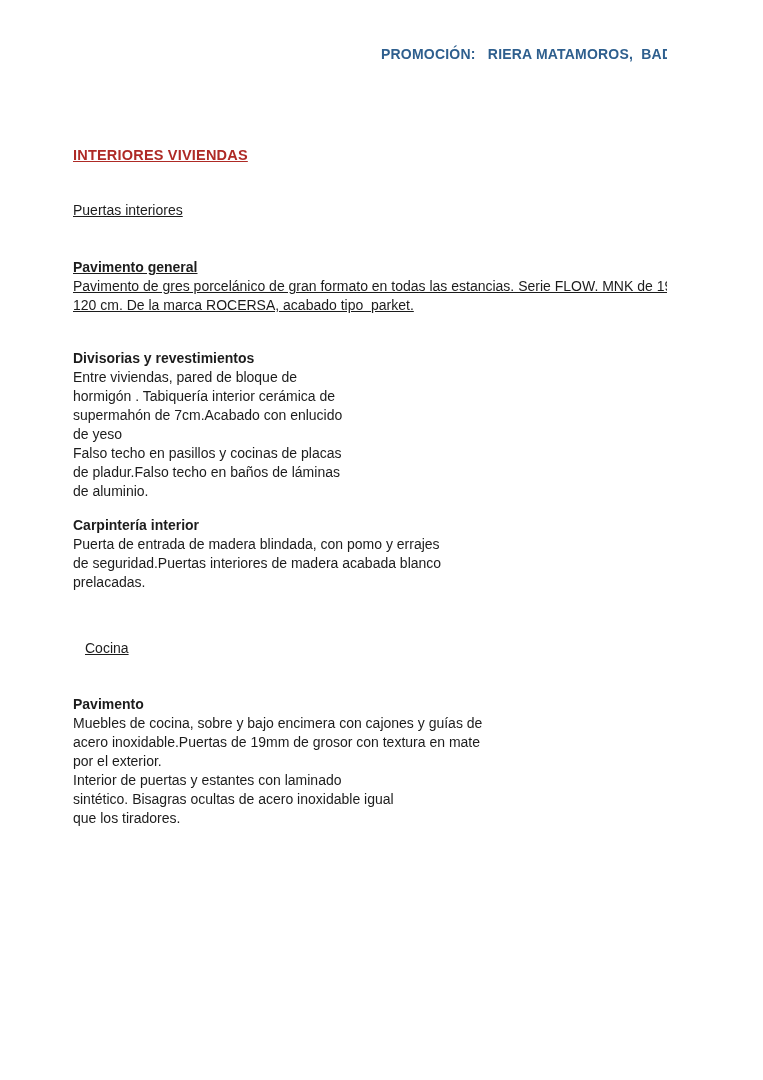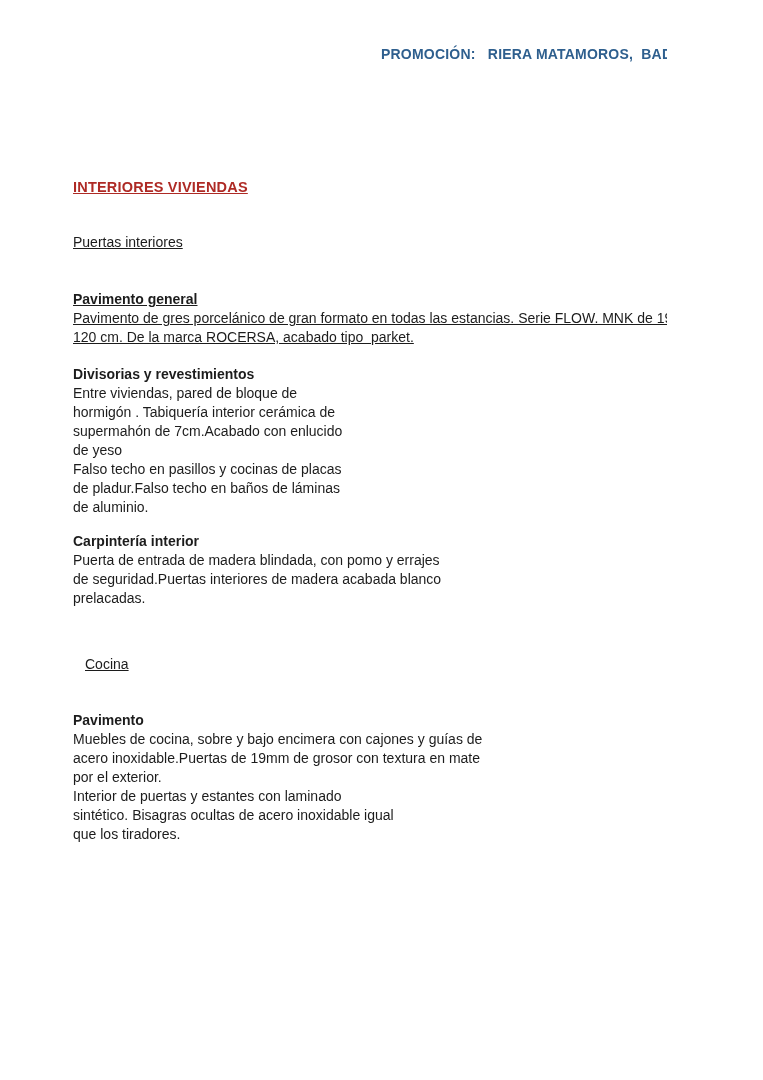--- a/index.html
+++ b/index.html
@@ -20,35 +20,35 @@
     color: #1c1c1c;
     overflow: hidden;
   }
   .doc-header {
     font-weight: bold;
     white-space: pre;
     margin-left: 308px;
     letter-spacing: 0.2px;
   }
   .main-title {
-    margin-top: 114px;
+    margin-top: 82px;
     font-weight: bold;
     font-size: 14.5px;
     text-decoration: underline;
     letter-spacing: 0.2px;
   }
   .subtitle {
     margin-top: 36px;
     text-decoration: underline;
   }
   .subtitle.cocina {
     margin-top: 47px;
     margin-left: 12px;
   }
-  .block { margin-top: 18px; }
+  .block { margin-top: 34px; }
   .block.first { margin-top: 38px; text-decoration: underline; }
   .block.last { margin-top: 37px; }
   .block.gap17 { margin-top: 15px; }
   .block h2 {
     margin: 0;
     padding: 0;
     font-size: 14px;
     line-height: 19px;
     font-weight: bold;
   }

